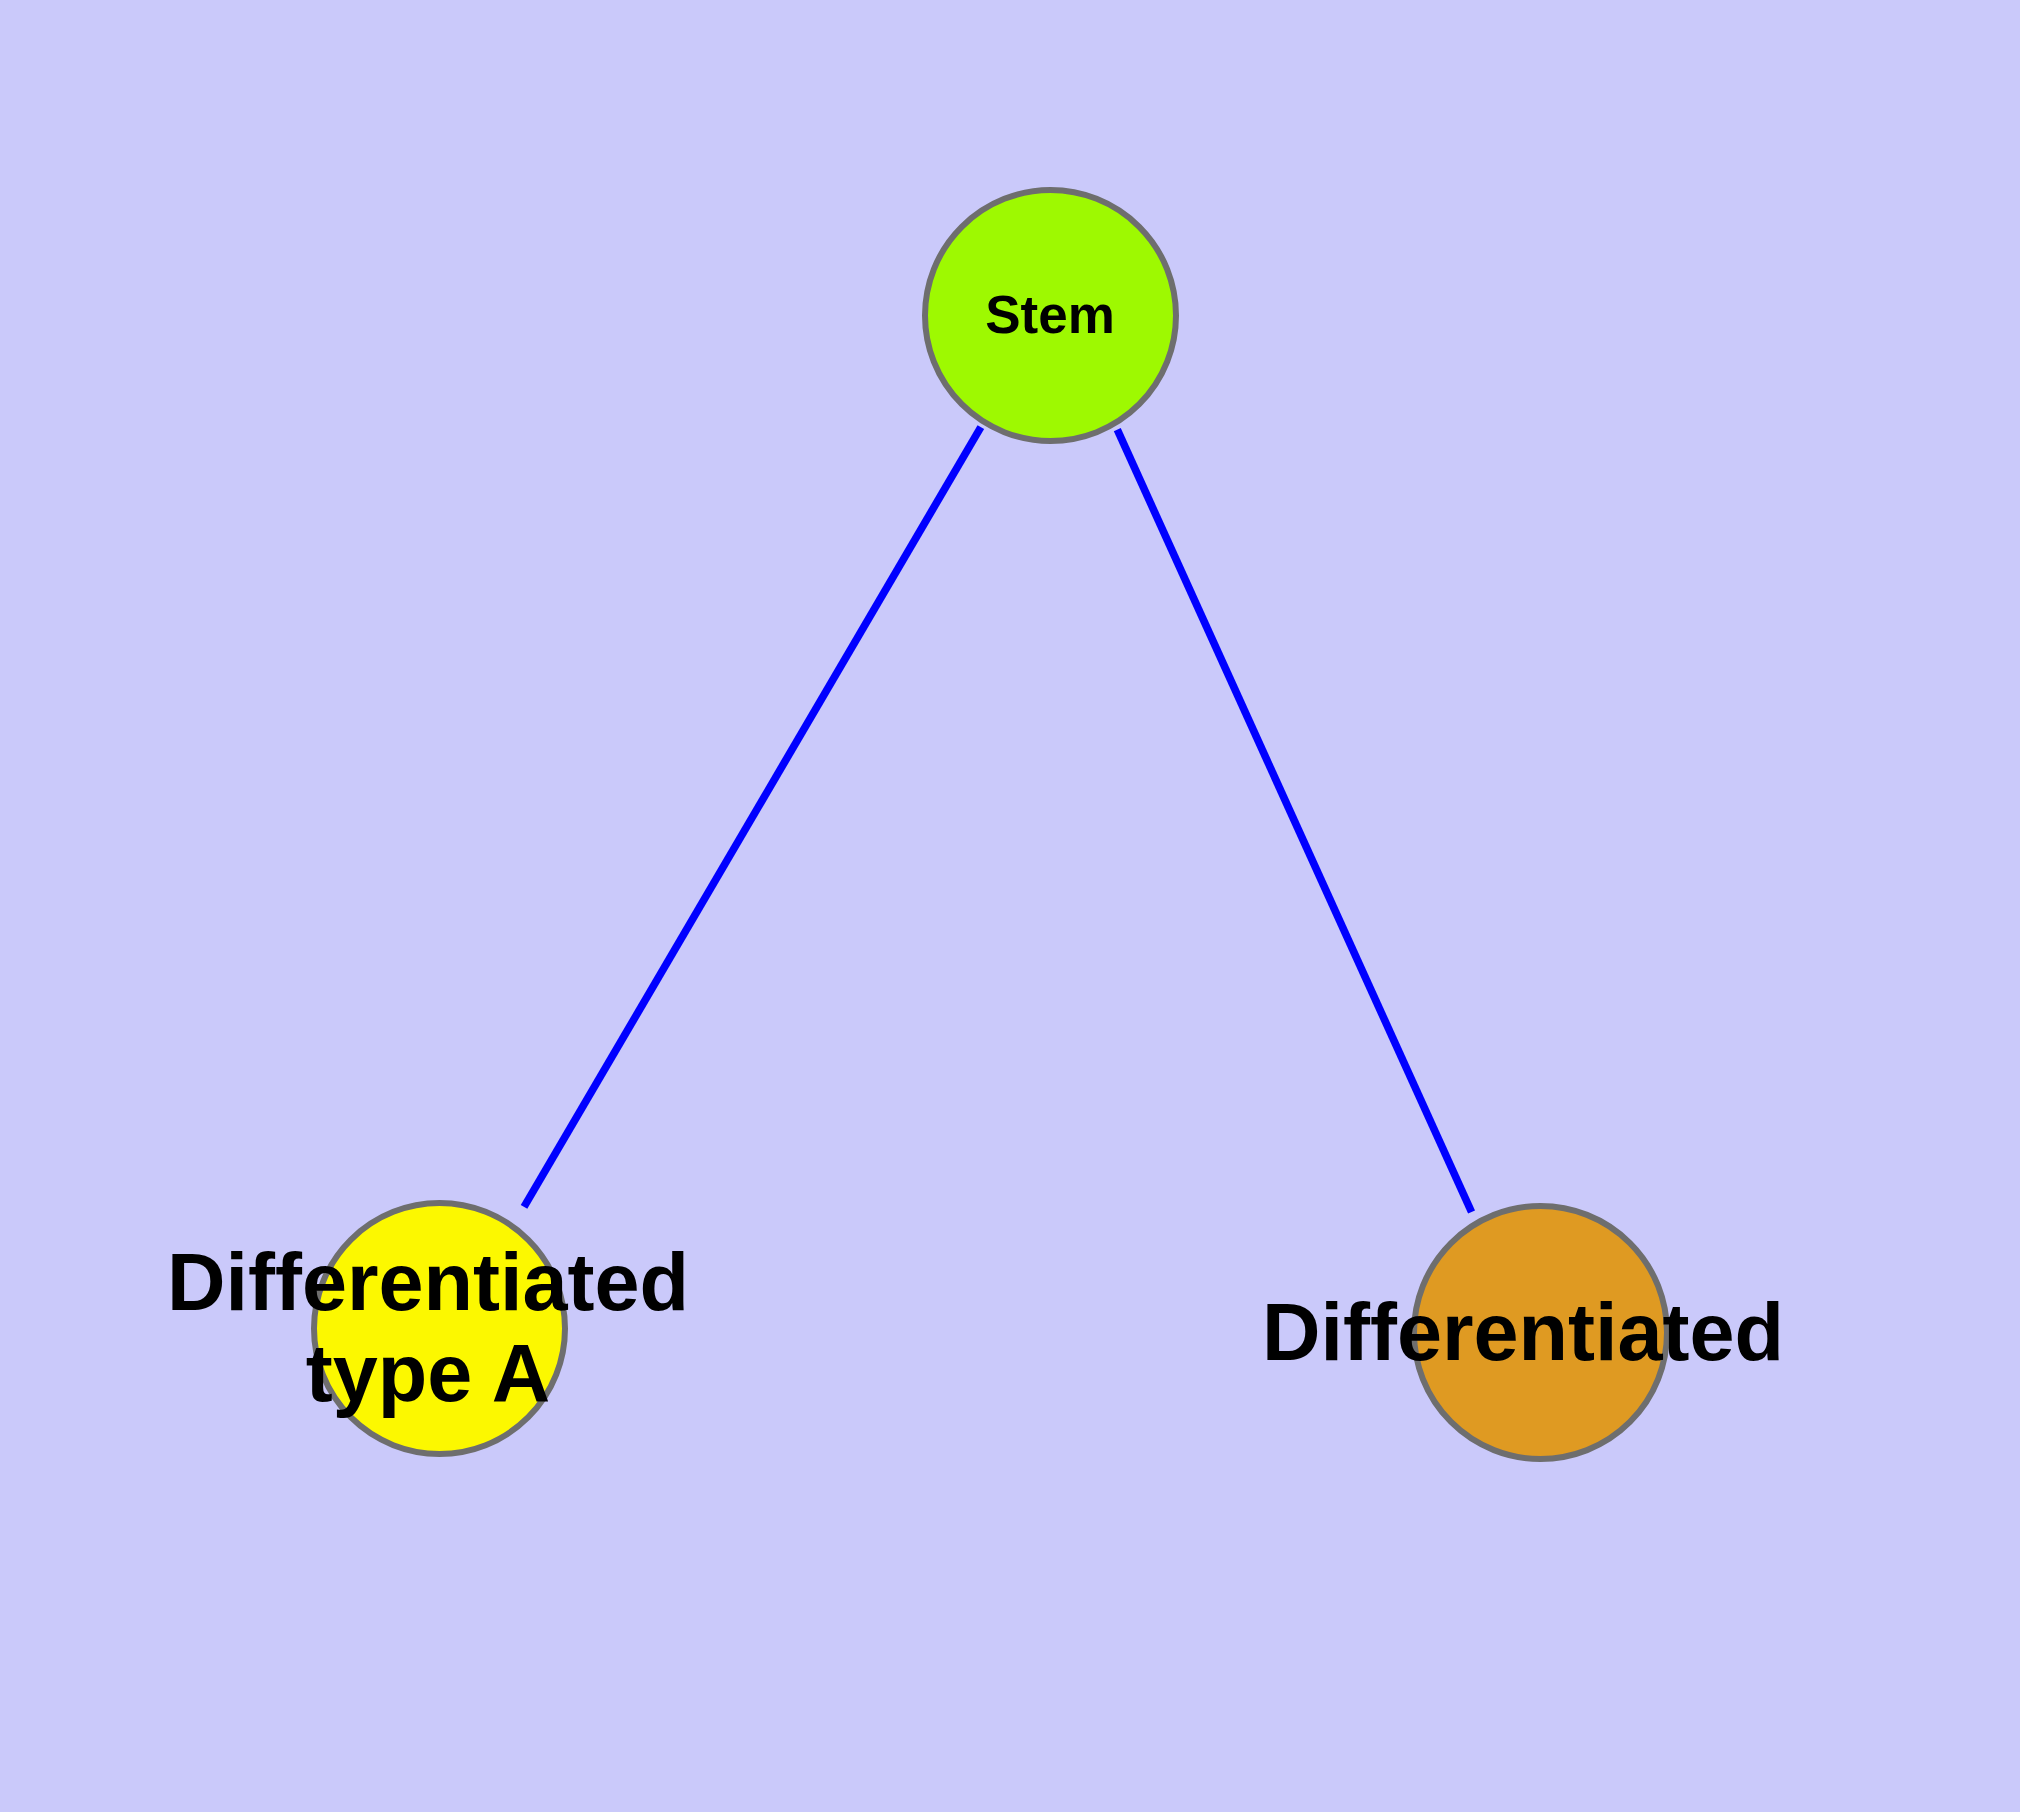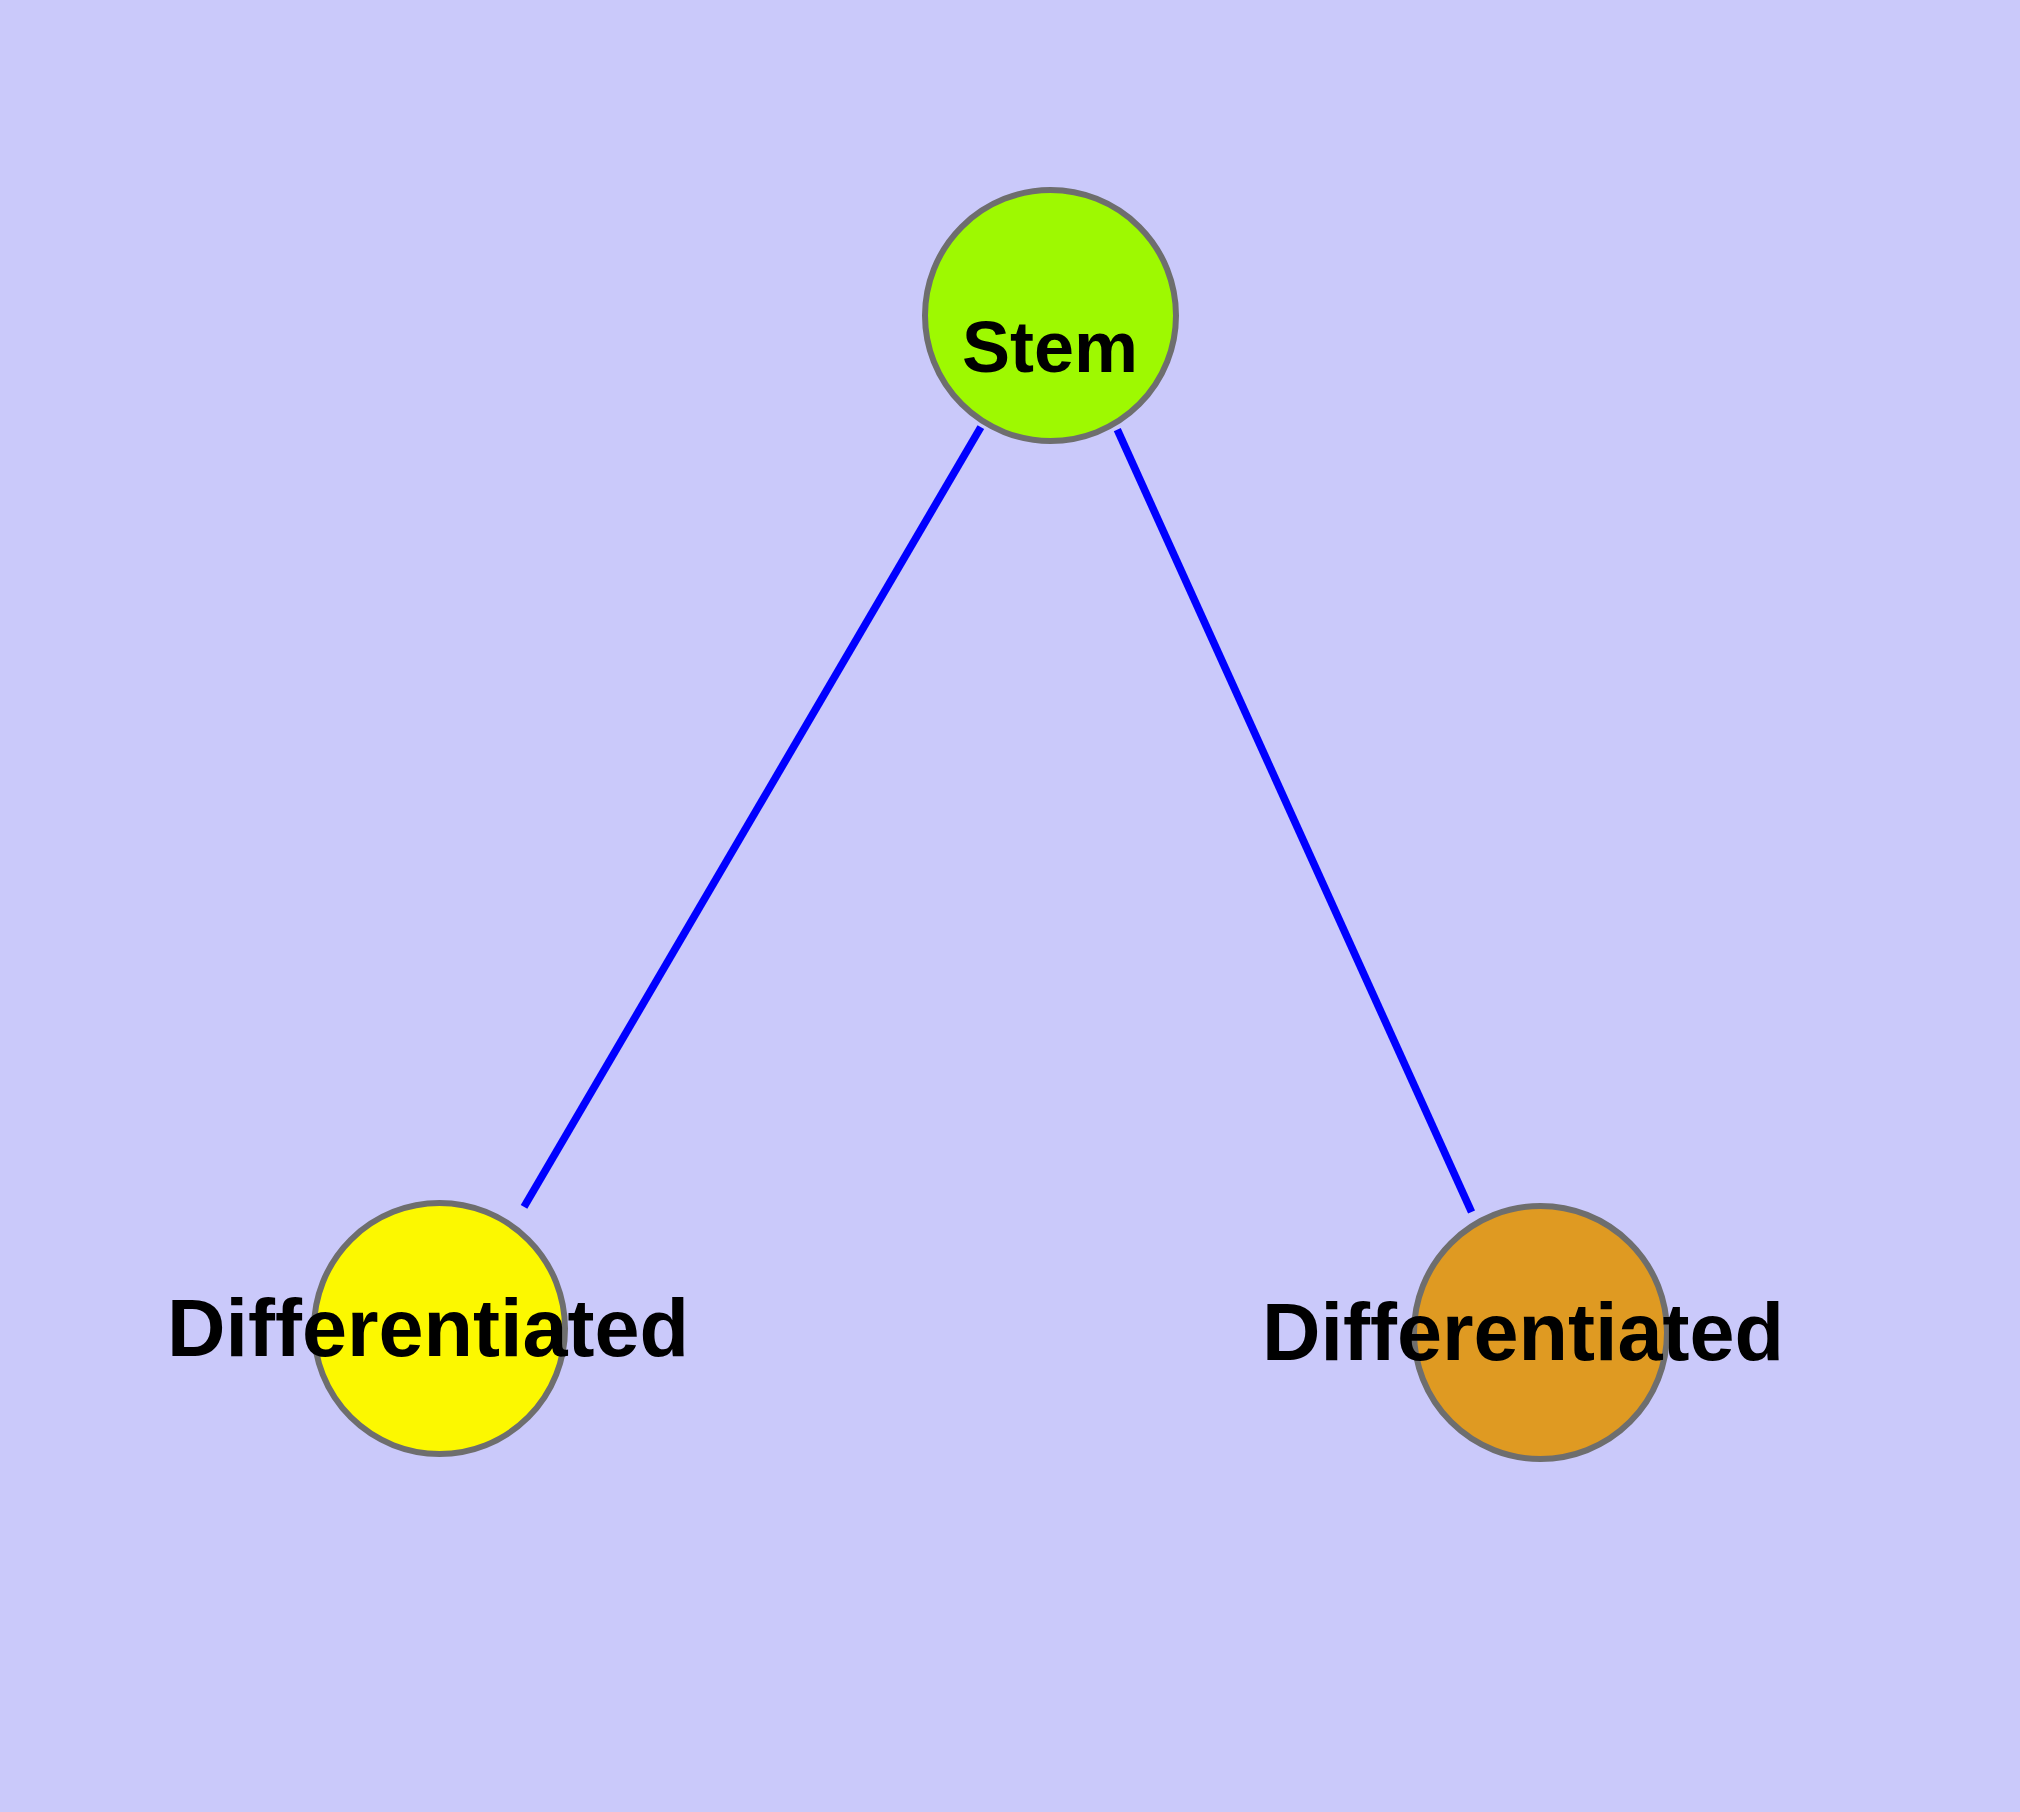--- a/index.html
+++ b/index.html
@@ -94,26 +94,27 @@
 
   <svg id="edge-layer" viewBox="0 0 2384 2138">
     <line id="edge-stem-a" x1="1157" y1="504" x2="618" y2="1424" stroke="#0000ff" stroke-width="9" stroke-linecap="butt"></line>
     <line id="edge-stem-b" x1="1318" y1="507" x2="1736" y2="1430" stroke="#0000ff" stroke-width="9" stroke-linecap="butt"></line>
   </svg>
 
   <div class="node" id="node-stem" style="left: 922px; top: 187px; width: 257px; height: 257px; background: rgb(158, 249, 1); border-color: rgb(110, 110, 110); border-width: 6.8px;"></div>
   <div class="node" id="node-type-a" style="left: 311px; top: 1200px; width: 257px; height: 257px; background: rgb(252, 248, 0); border-color: rgb(110, 110, 110); border-width: 6.8px;"></div>
   <div class="node" id="node-type-b" style="left: 1411px; top: 1203px; width: 259px; height: 259px; background: rgb(223, 154, 34); border-color: rgb(110, 110, 110); border-width: 6.8px;"></div>
 
-  <div class="node-label" id="label-stem" style="color: rgb(0, 0, 0); font-size: 72px; margin-top: 32px;">
+  <div class="node-label" id="label-stem" style="color: rgb(0, 0, 0); font-size: 53px;">
     <span class="label-line">Stem</span>
   </div>
 
   <div class="node-label" id="label-type-a" style="color: rgb(0, 0, 0); font-size: 81px;">
     <span class="label-line">Differentiated</span>
+    <span class="label-line">type A</span>
   </div>
 
   <div class="node-label" id="label-type-b" style="color: rgb(0, 0, 0); font-size: 81px;">
     <span class="label-line">Differentiated</span>
   </div>
 
 </div>
 
 
 </body></html>

